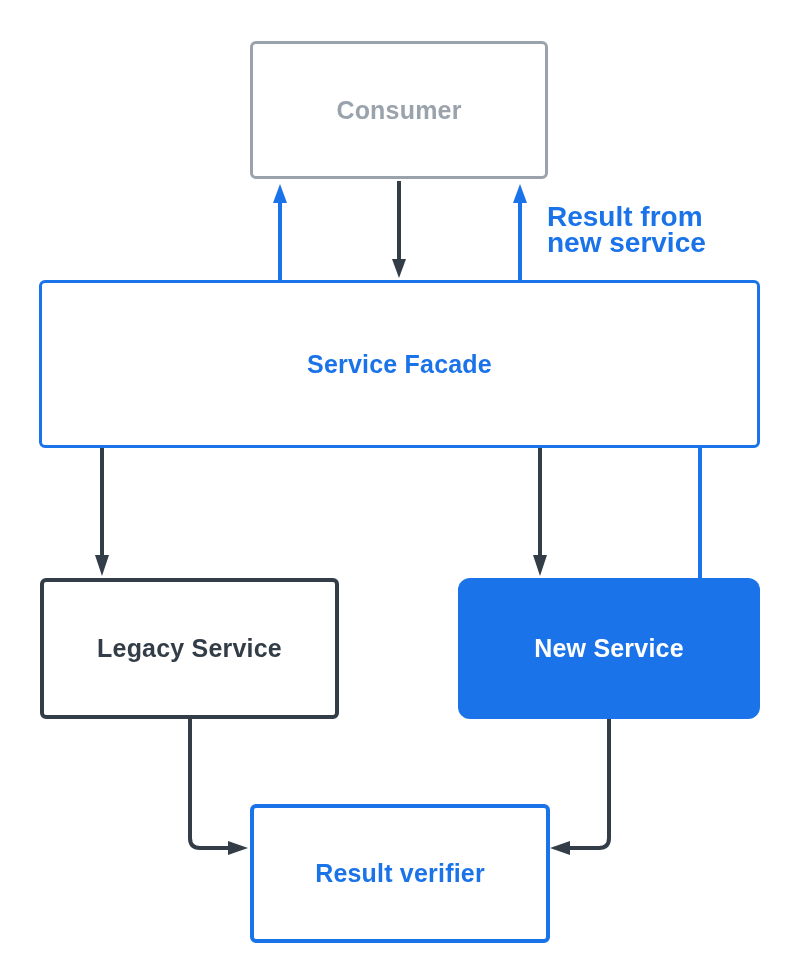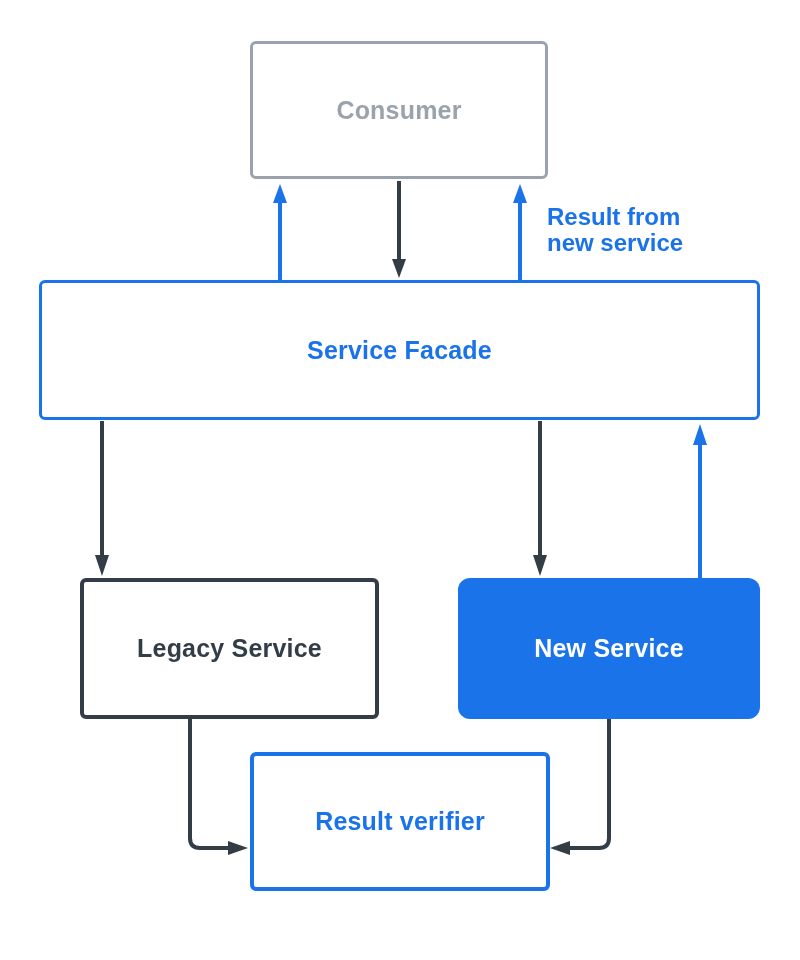--- a/index.html
+++ b/index.html
@@ -41,47 +41,46 @@
     font-size: 25px;
     letter-spacing: 0.2px;
     text-align: center;
   }
   .node-consumer {
     left: 250px; top: 41px; width: 298px; height: 138px;
     border: 3px solid var(--gray);
     color: var(--gray);
   }
   .node-facade {
-    left: 39px; top: 280px; width: 721px; height: 140px;
+    left: 39px; top: 280px; width: 721px; height: 168px;
     border: 3px solid var(--blue);
     color: var(--blue);
   }
   .node-legacy {
     left: 40px; top: 578px; width: 299px; height: 141px;
     border: 4px solid var(--dark);
     color: var(--dark);
-    margin-left: 40px;
   }
   .node-new {
     left: 458px; top: 578px; width: 302px; height: 141px;
     background: var(--blue);
     color: var(--white);
     border-radius: 12px;
   }
   .node-verifier {
-    left: 250px; top: 752px; width: 300px; height: 139px;
+    left: 250px; top: 804px; width: 300px; height: 139px;
     border: 4px solid var(--blue);
     color: var(--blue);
   }
   .edge-label {
     position: absolute;
     left: 547px; top: 204px;
     color: var(--blue);
     font-weight: bold;
-    font-size: 24px;
+    font-size: 28px;
     line-height: 26px;
     white-space: nowrap;
   }
 </style>
 </head>
 <body>
 
 <div class="canvas">
 
   <svg class="edges-layer" viewBox="0 0 800 960" xmlns="http://www.w3.org/2000/svg" aria-hidden="true">

